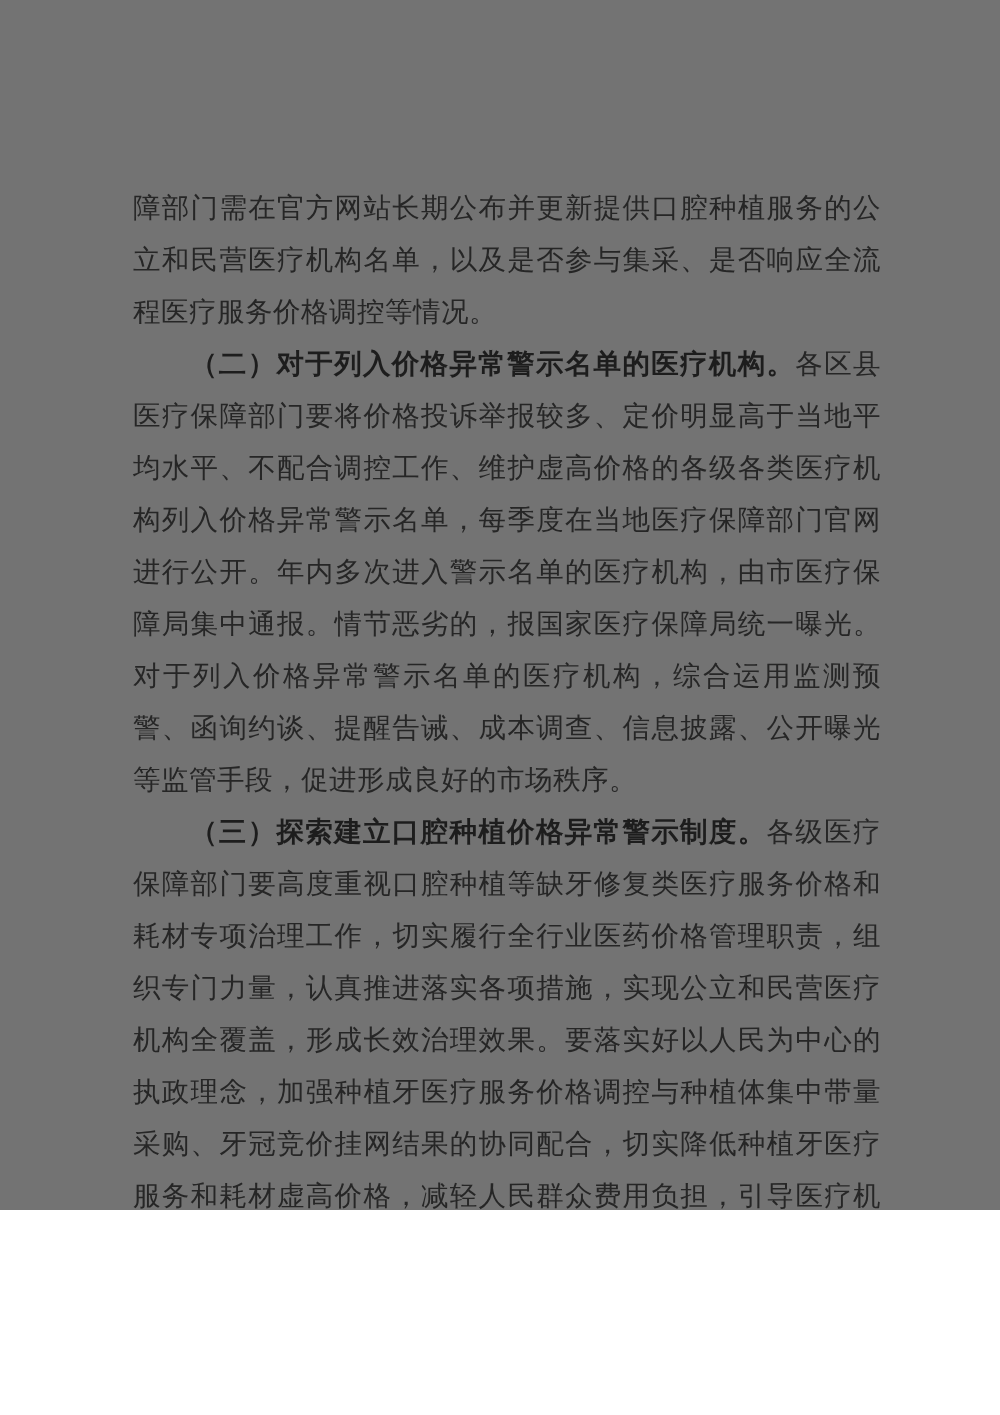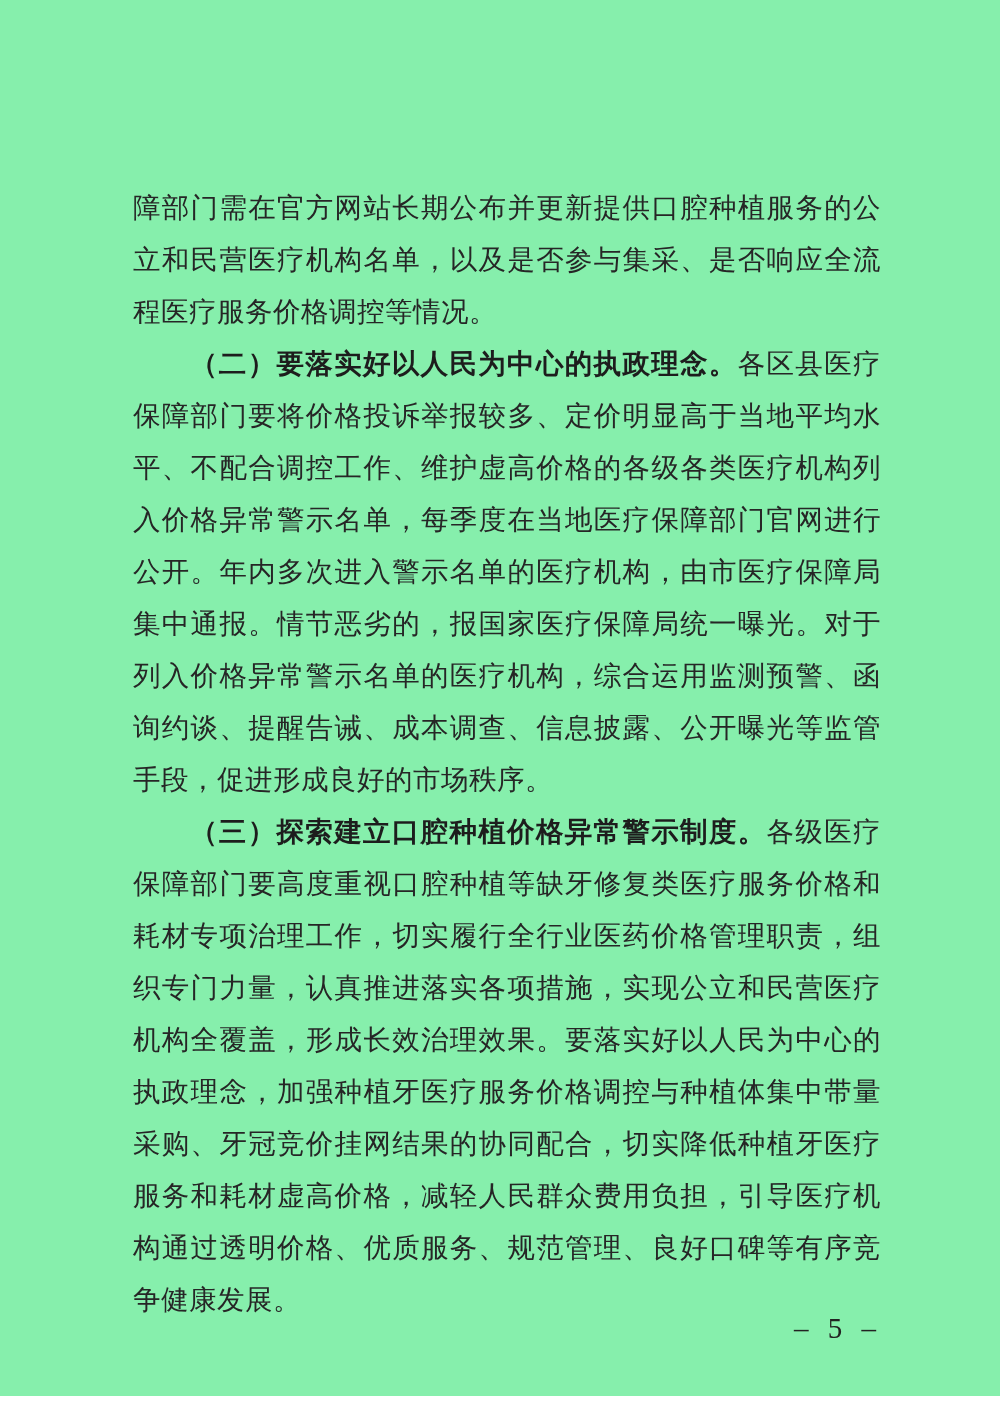--- a/index.html
+++ b/index.html
@@ -3,22 +3,22 @@
 <meta charset="utf-8">
 <style>
   * { margin: 0; padding: 0; box-sizing: border-box; }
   html, body {
     background: #ffffff;
     font-family: "Liberation Serif", "DejaVu Serif", serif;
   }
   .page {
     position: relative;
     width: 1000px;
-    height: 1396px;
-    background: #86efac;
+    height: 1210px;
+    background: #737373;
     overflow: hidden;
   }
   .doc-body {
     position: absolute;
     left: 133px;
     top: 182px;
     width: 748px;
     font-size: 27.5px;
     line-height: 52px;
     color: #262626;
@@ -48,19 +48,19 @@
     color: #222222;
     letter-spacing: 6px;
   }
 </style>
 </head>
 <body>
 
 <div class="page">
   <div class="doc-body" id="doc-body">
       <p class="para"><span class="seg">障部门需在官方网站长期公布并更新提供口腔种植服务的公立和民营医疗机构名单，以及是否参与集采、是否响应全流程医疗服务价格调控等情况。</span></p>
-      <p class="para indent"><span class="seg bold">（二）要落实好以人民为中心的执政理念。</span><span class="seg">各区县医疗保障部门要将价格投诉举报较多、定价明显高于当地平均水平、不配合调控工作、维护虚高价格的各级各类医疗机构列入价格异常警示名单，每季度在当地医疗保障部门官网进行公开。年内多次进入警示名单的医疗机构，由市医疗保障局集中通报。情节恶劣的，报国家医疗保障局统一曝光。对于列入价格异常警示名单的医疗机构，综合运用监测预警、函询约谈、提醒告诫、成本调查、信息披露、公开曝光等监管手段，促进形成良好的市场秩序。</span></p>
+      <p class="para indent"><span class="seg bold">（二）对于列入价格异常警示名单的医疗机构。</span><span class="seg">各区县医疗保障部门要将价格投诉举报较多、定价明显高于当地平均水平、不配合调控工作、维护虚高价格的各级各类医疗机构列入价格异常警示名单，每季度在当地医疗保障部门官网进行公开。年内多次进入警示名单的医疗机构，由市医疗保障局集中通报。情节恶劣的，报国家医疗保障局统一曝光。对于列入价格异常警示名单的医疗机构，综合运用监测预警、函询约谈、提醒告诫、成本调查、信息披露、公开曝光等监管手段，促进形成良好的市场秩序。</span></p>
       <p class="para indent"><span class="seg bold">（三）探索建立口腔种植价格异常警示制度。</span><span class="seg">各级医疗保障部门要高度重视口腔种植等缺牙修复类医疗服务价格和耗材专项治理工作，切实履行全行业医药价格管理职责，组织专门力量，认真推进落实各项措施，实现公立和民营医疗机构全覆盖，形成长效治理效果。要落实好以人民为中心的执政理念，加强种植牙医疗服务价格调控与种植体集中带量采购、牙冠竞价挂网结果的协同配合，切实降低种植牙医疗服务和耗材虚高价格，减轻人民群众费用负担，引导医疗机构通过透明价格、优质服务、规范管理、良好口碑等有序竞争健康发展。</span></p>
     </div>
   <div class="footer">
     <span>– 5 –</span>
   </div>
 </div>
 
 </body></html>

